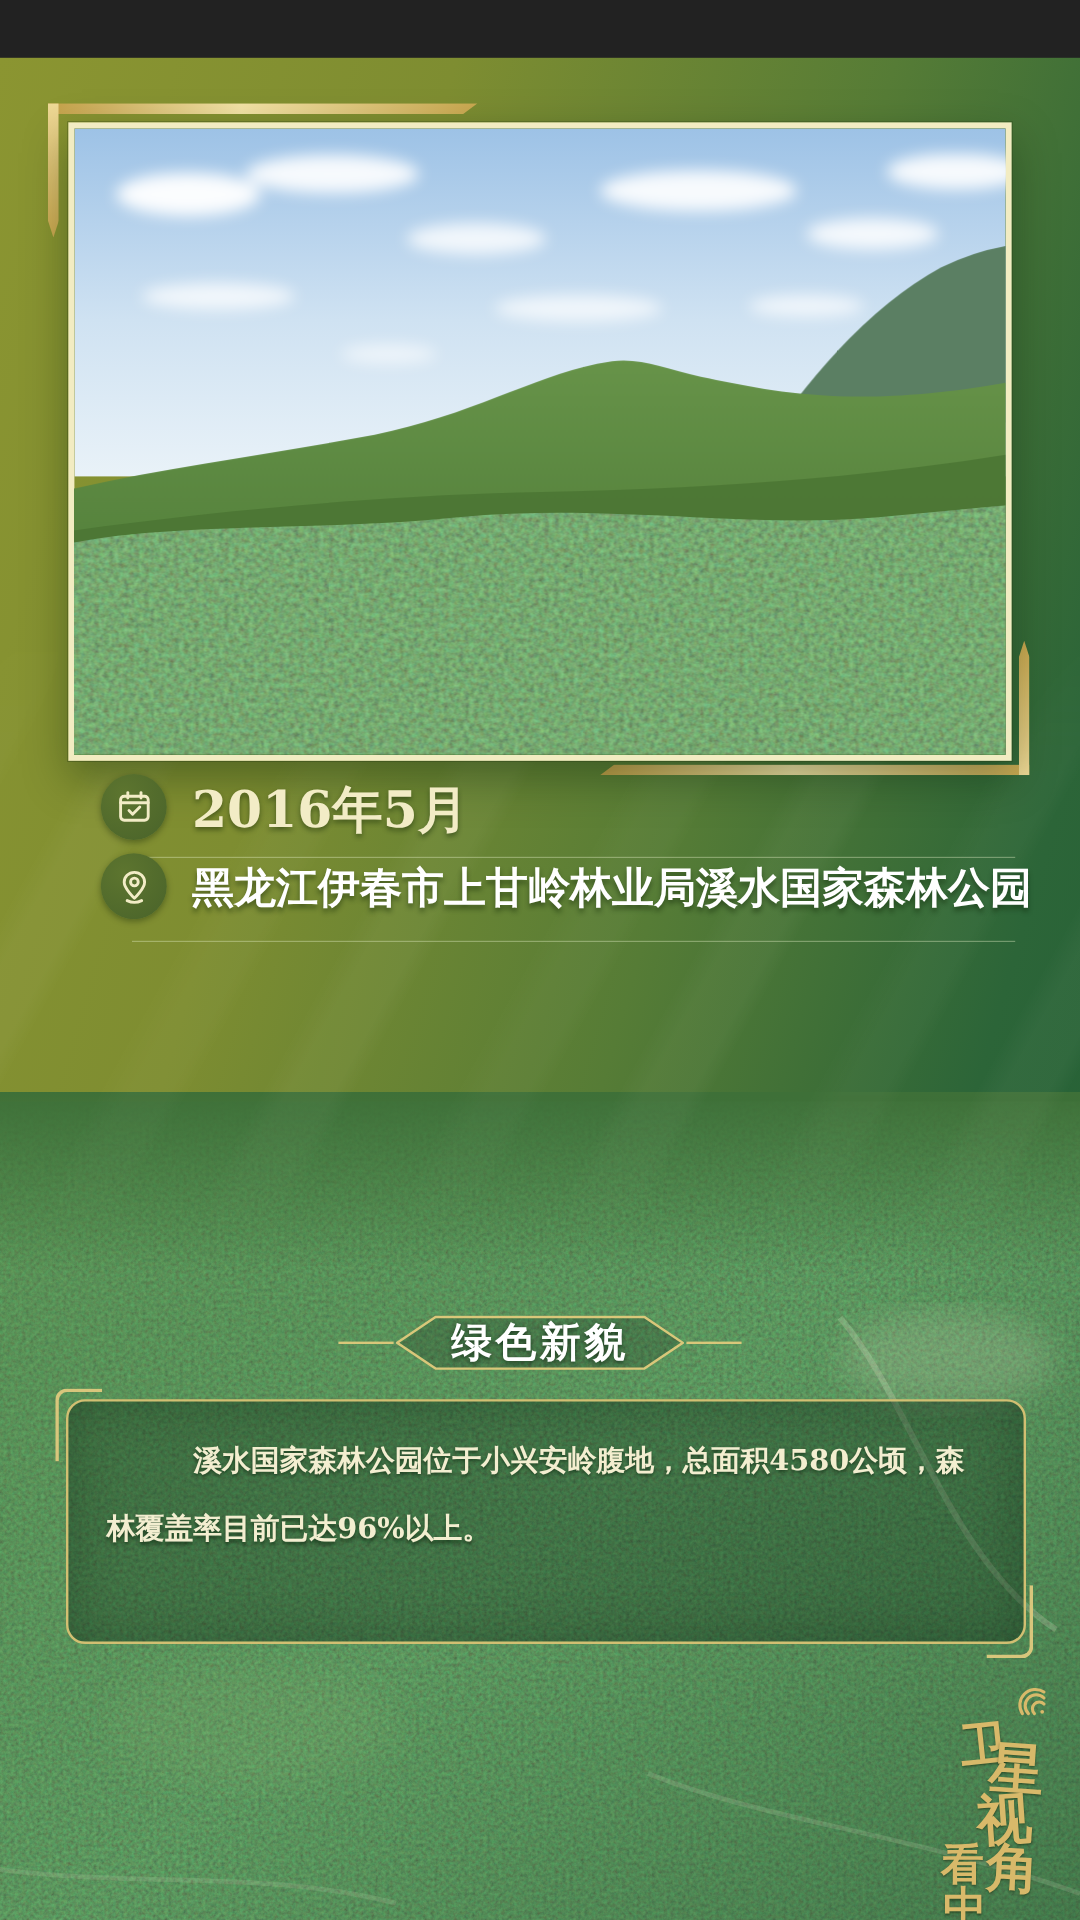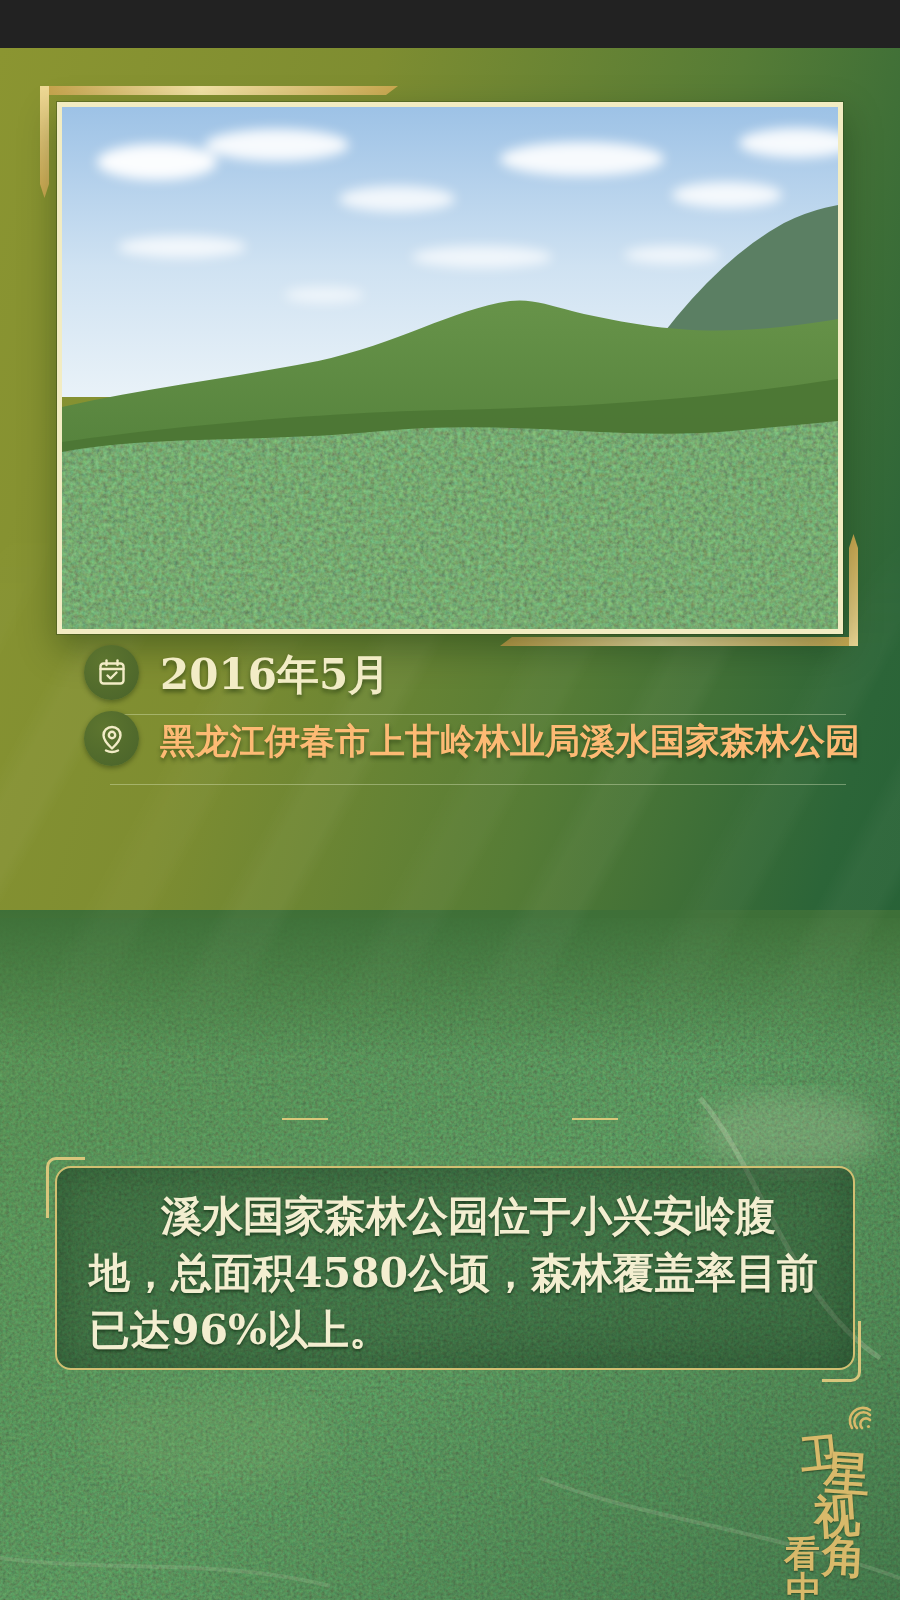--- a/index.html
+++ b/index.html
@@ -44,21 +44,21 @@
     background:radial-gradient(circle at 35% 30%,#5d752f,#49632a);
     display:flex;align-items:center;justify-content:center;
     box-shadow:0 2px 5px rgba(0,20,0,.35);}
   .icon-date{left:84px;top:597px;}
   .icon-loc{left:84px;top:663px;}
   .date-text{position:absolute;left:160px;top:602px;width:600px;
     font-family:"DejaVu Serif",serif;font-weight:bold;font-size:42px;line-height:50px;
     color:#f2ecc6;text-shadow:0 3px 4px rgba(10,30,5,.45);}
   .loc-text{position:absolute;left:160px;top:672px;width:700px;
     font-family:"DejaVu Serif",serif;font-weight:bold;font-size:35px;line-height:42px;
-    color:#fdba74;text-shadow:0 3px 4px rgba(10,30,5,.45);}
+    color:#ffffff;text-shadow:0 3px 4px rgba(10,30,5,.45);}
   .sep{position:absolute;left:110px;width:736px;height:1px;background:rgba(230,240,200,.38);}
   .sep1{top:666px;} .sep2{top:736px;}
 
   
   .para{position:absolute;left:56px;top:746px;width:812px;
     font-size:38px;line-height:57px;font-weight:bold;color:#ffffff;
     text-indent:76px;letter-spacing:0;
     text-shadow:0 3px 5px rgba(10,30,5,.5);}
   .para .hl{color:#f2e43e;}
 
@@ -75,21 +75,21 @@
   
   .info-box{position:absolute;left:55px;top:1118px;width:800px;height:204px;
     box-sizing:border-box;border:2px solid #d2bf72;border-radius:16px;
     background:rgba(8,38,18,.30);box-shadow:inset 0 0 40px rgba(0,25,10,.25);}
   .box-accent{position:absolute;width:36px;height:58px;}
   .acc-tl{left:46px;top:1109px;border-left:3px solid #d8c67c;border-top:3px solid #d8c67c;
     border-top-left-radius:10px;}
   .acc-br{left:822px;top:1273px;border-right:3px solid #d8c67c;border-bottom:3px solid #d8c67c;
     border-bottom-right-radius:10px;}
   .box-text{position:absolute;left:89px;top:1140px;width:732px;
-    font-family:"DejaVu Serif",serif;font-weight:bold;font-size:41px;line-height:57px;
+    font-family:"DejaVu Serif",serif;font-weight:bold;font-size:24px;line-height:57px;
     color:#f3eed0;text-indent:72px;text-shadow:0 2px 3px rgba(5,25,5,.55);}
 
   
   .wm{position:absolute;color:#d8b96a;font-family:"DejaVu Serif",serif;font-weight:bold;
     text-shadow:0 1px 2px rgba(20,30,5,.5);}
   .wm-wei {left:800px;top:1378px;font-size:40px;transform:rotate(-6deg);}
   .wm-xing{left:824px;top:1396px;font-size:46px;transform:rotate(4deg);}
   .wm-shi {left:814px;top:1438px;font-size:46px;transform:rotate(-4deg);}
   .wm-jiao{left:822px;top:1480px;font-size:44px;transform:rotate(3deg);}
   .wm-kan {left:784px;top:1482px;font-size:36px;}
@@ -209,20 +209,26 @@
       <path d="M9 26.5 Q15 29.5 21 26.5"></path>
     </svg>
   </div>
   <div class="loc-text">黑龙江伊春市上甘岭林业局溪水国家森林公园</div>
 
   <div class="sep sep2"></div>
 
 
   <div class="badge-dash dash-l"></div>
   <div class="badge-dash dash-r"></div>
+  <div class="badge">
+    <svg width="240" height="46" viewBox="0 0 240 46">
+      <polygon points="1,23 33,1.5 207,1.5 239,23 207,44.5 33,44.5" fill="rgba(12,34,16,0.22)" stroke="#d9c77a" stroke-width="2"></polygon>
+    </svg>
+    <div class="badge-label">绿色新貌</div>
+  </div>
 
   <div class="box-accent acc-tl"></div>
   <div class="info-box"></div>
   <div class="box-accent acc-br"></div>
   <div class="box-text">溪水国家森林公园位于小兴安岭腹地，总面积4580公顷，森林覆盖率目前已达96%以上。</div>
 
   <div class="wm-signal">
     <svg width="34" height="34" viewBox="0 0 34 34" fill="none" stroke="#d8b96a" stroke-width="2.6" stroke-linecap="round">
       <path d="M6 24 A13 13 0 0 1 24 6"></path>
       <path d="M11 24 A8.5 8.5 0 0 1 24 11"></path>

